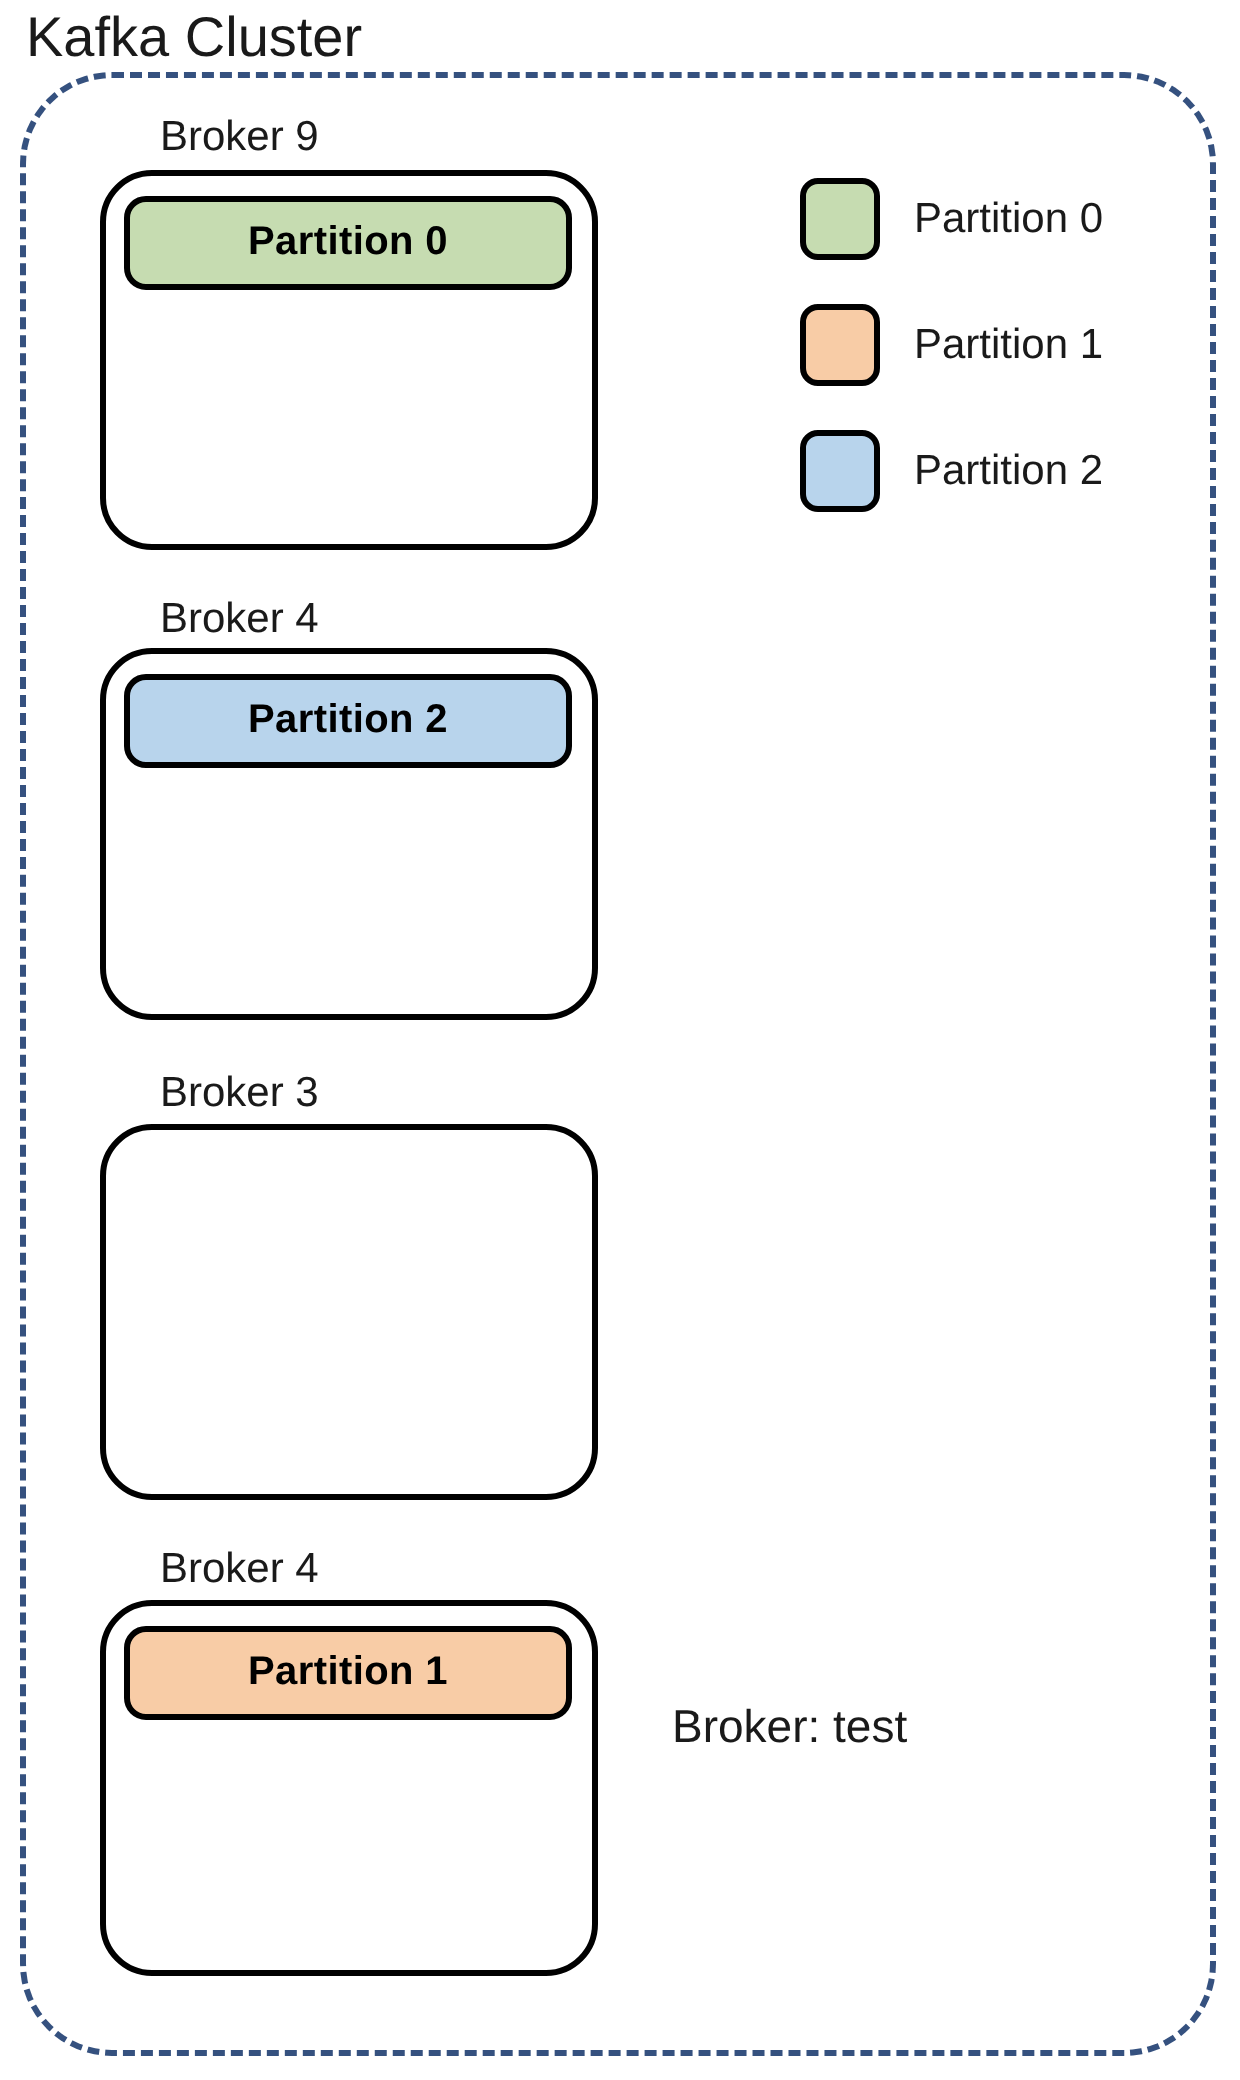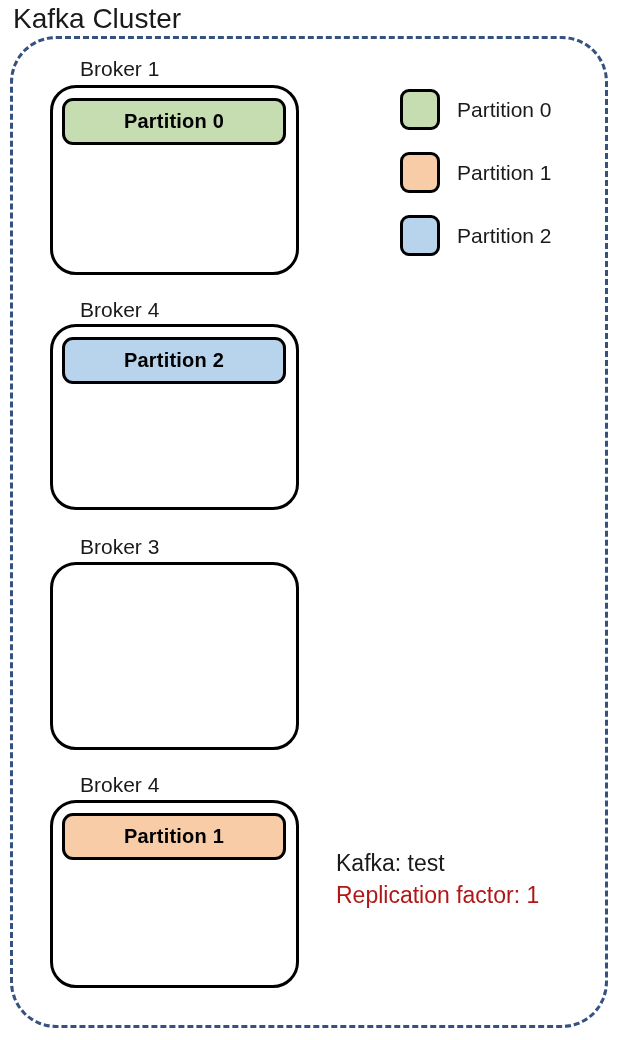--- a/index.html
+++ b/index.html
@@ -124,21 +124,21 @@
     color: #b01717;
   }
 </style>
 </head>
 <body>
 
 <div id="cluster-title">Kafka Cluster</div>
 
 <div id="cluster-boundary" style="border-color: rgb(53, 81, 127); border-style: dashed;"></div>
 
-<div class="broker-label" style="left:80px; top:57px;">Broker 1</div>
+<div class="broker-label" style="left:80px; top:57px;">Broker 9</div>
 <div class="broker-box" style="top:85px; height:190px;">
 </div>
 <div class="partition-chip" style="top: 98px; background: rgb(198, 220, 177);">
   <span>Partition 0</span>
 </div>
 
 <div class="broker-label" style="left:80px; top:298px;">Broker 4</div>
 <div class="broker-box" style="top:324px; height:186px;">
 </div>
 <div class="partition-chip" style="top: 337px; background: rgb(184, 212, 236);">
@@ -165,15 +165,14 @@
     <span class="legend-swatch" style="background: rgb(248, 204, 166);"></span>
     <span class="legend-label">Partition 1</span>
   </div>
   <div class="legend-row">
     <span class="legend-swatch" style="background: rgb(184, 212, 236);"></span>
     <span class="legend-label">Partition 2</span>
   </div>
 </div>
 
 <div id="topic-info">
-  <div class="info-line">Kafka: test</div>
-  <div class="info-line accent" style="color: rgb(176, 23, 23);">Replication factor: 1</div>
+  <div class="info-line">Broker: test</div>
 </div>
 
 </body></html>

